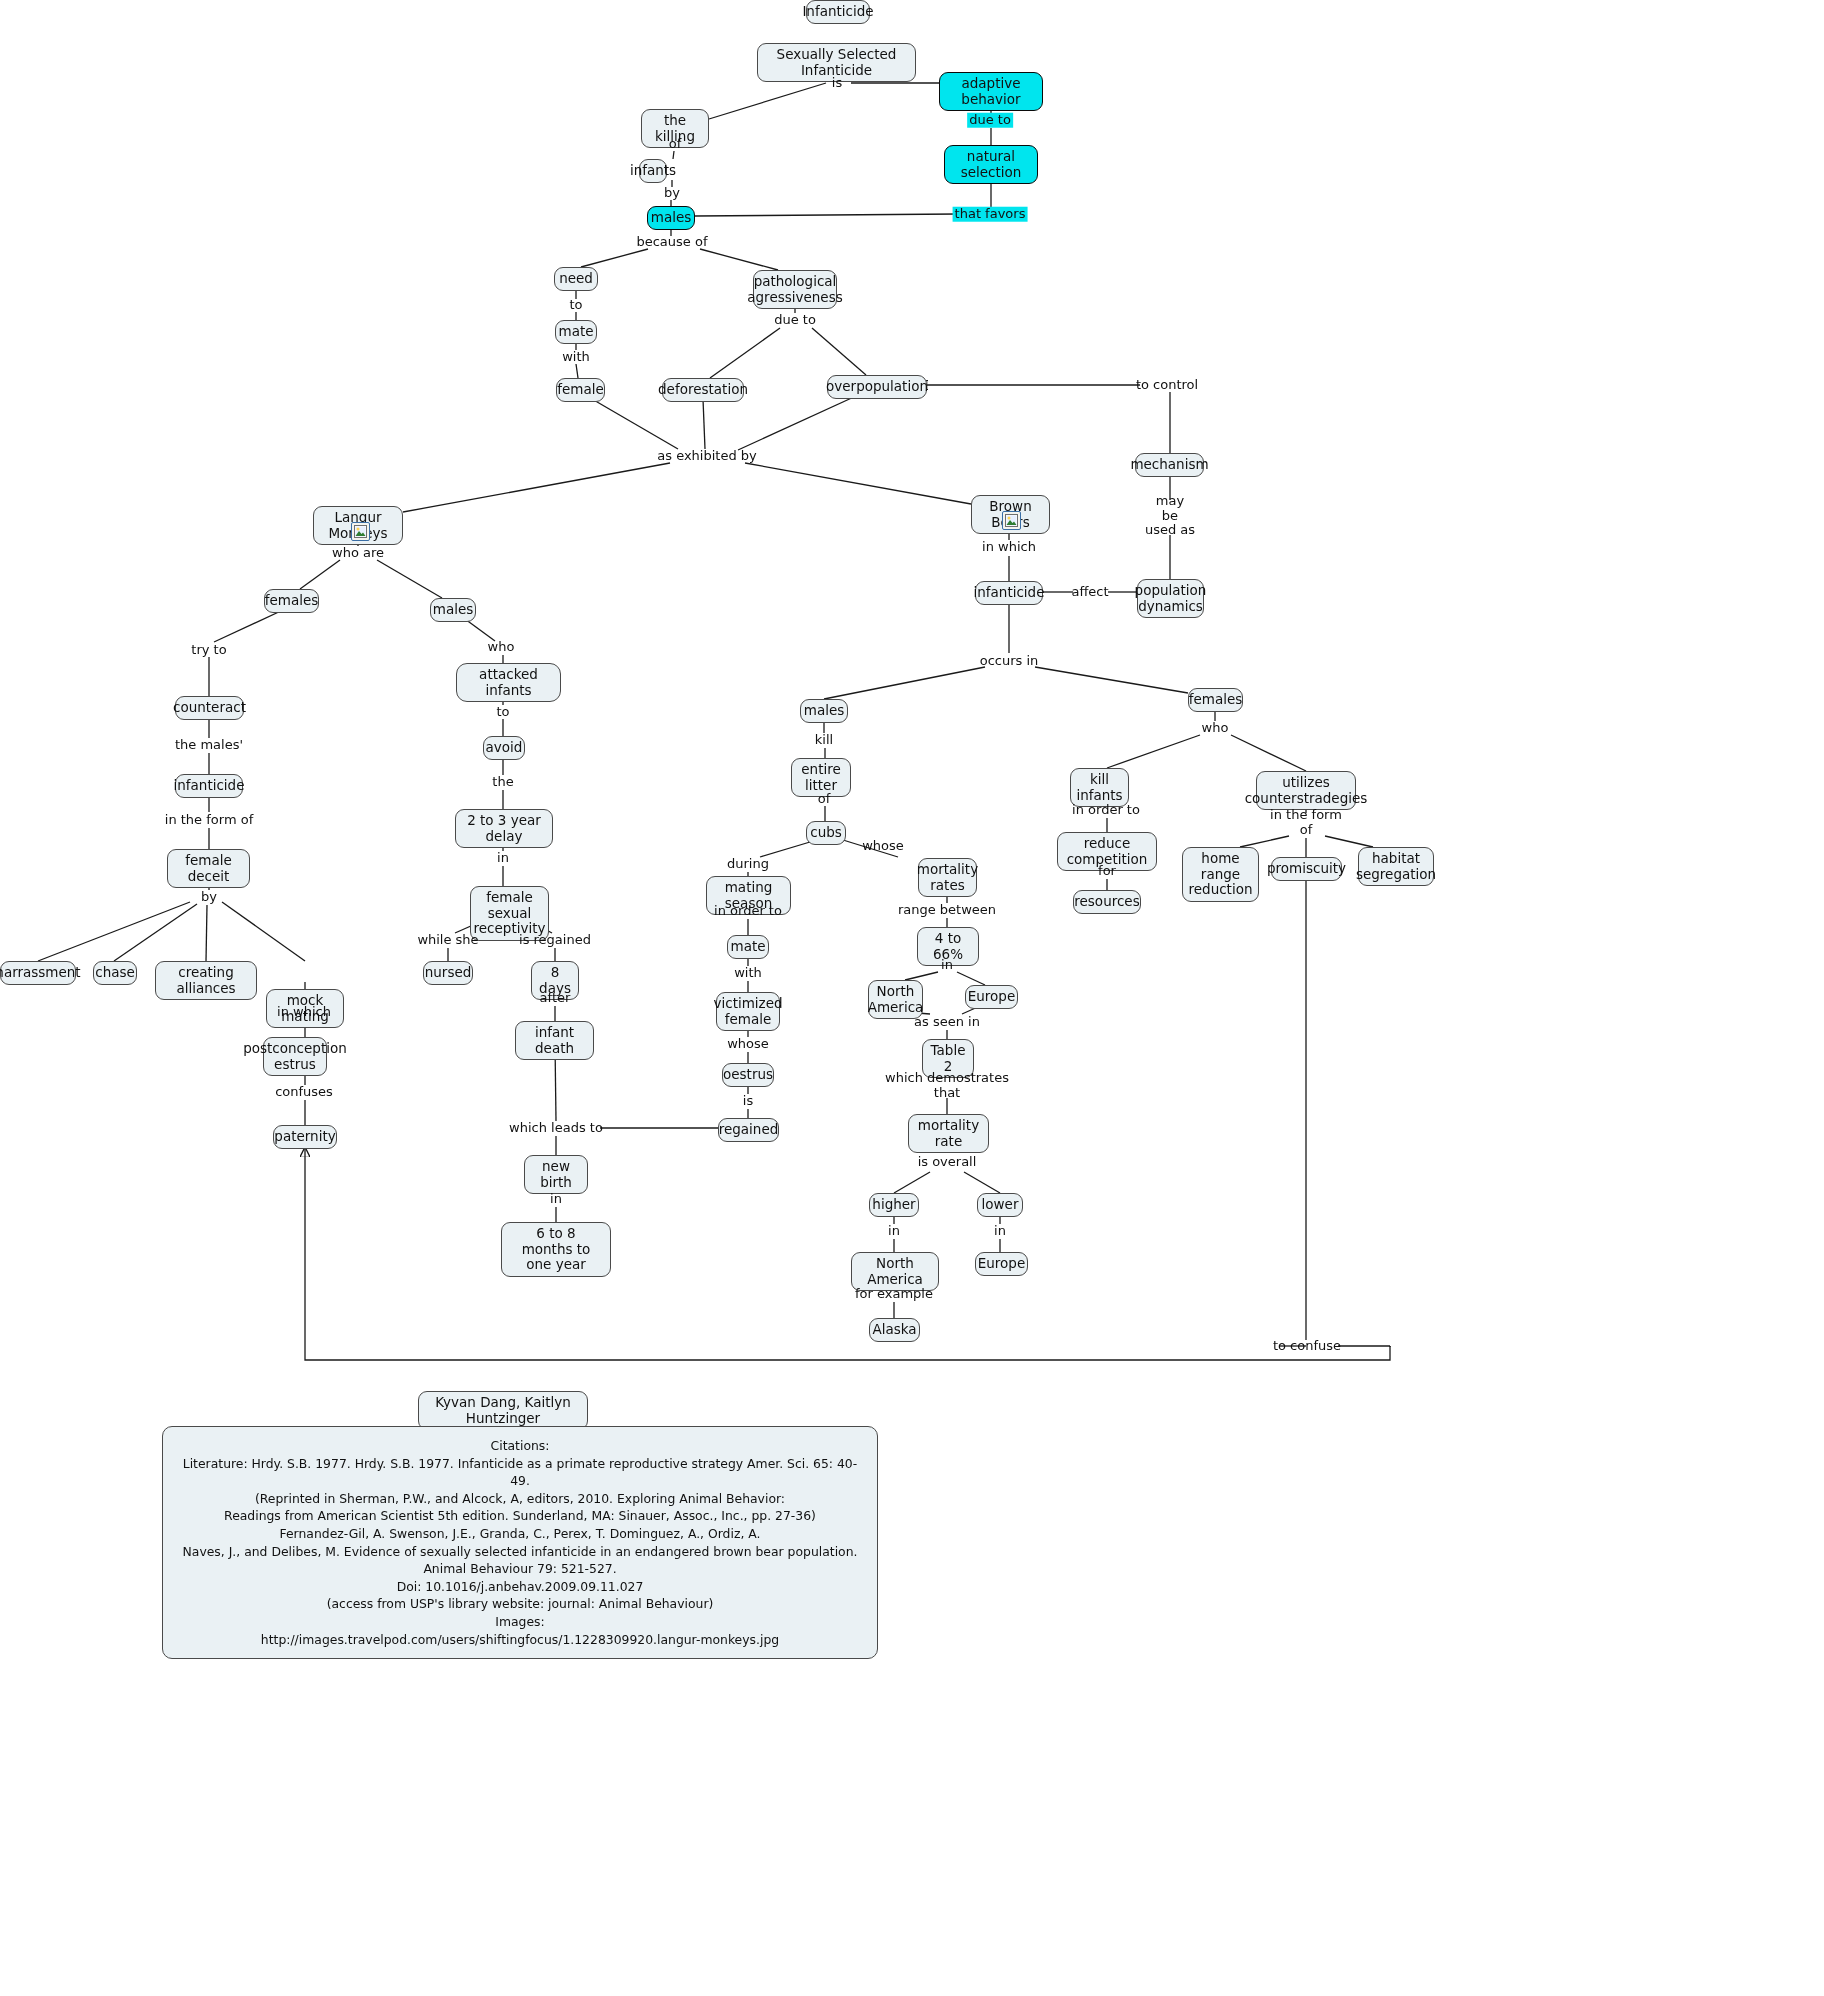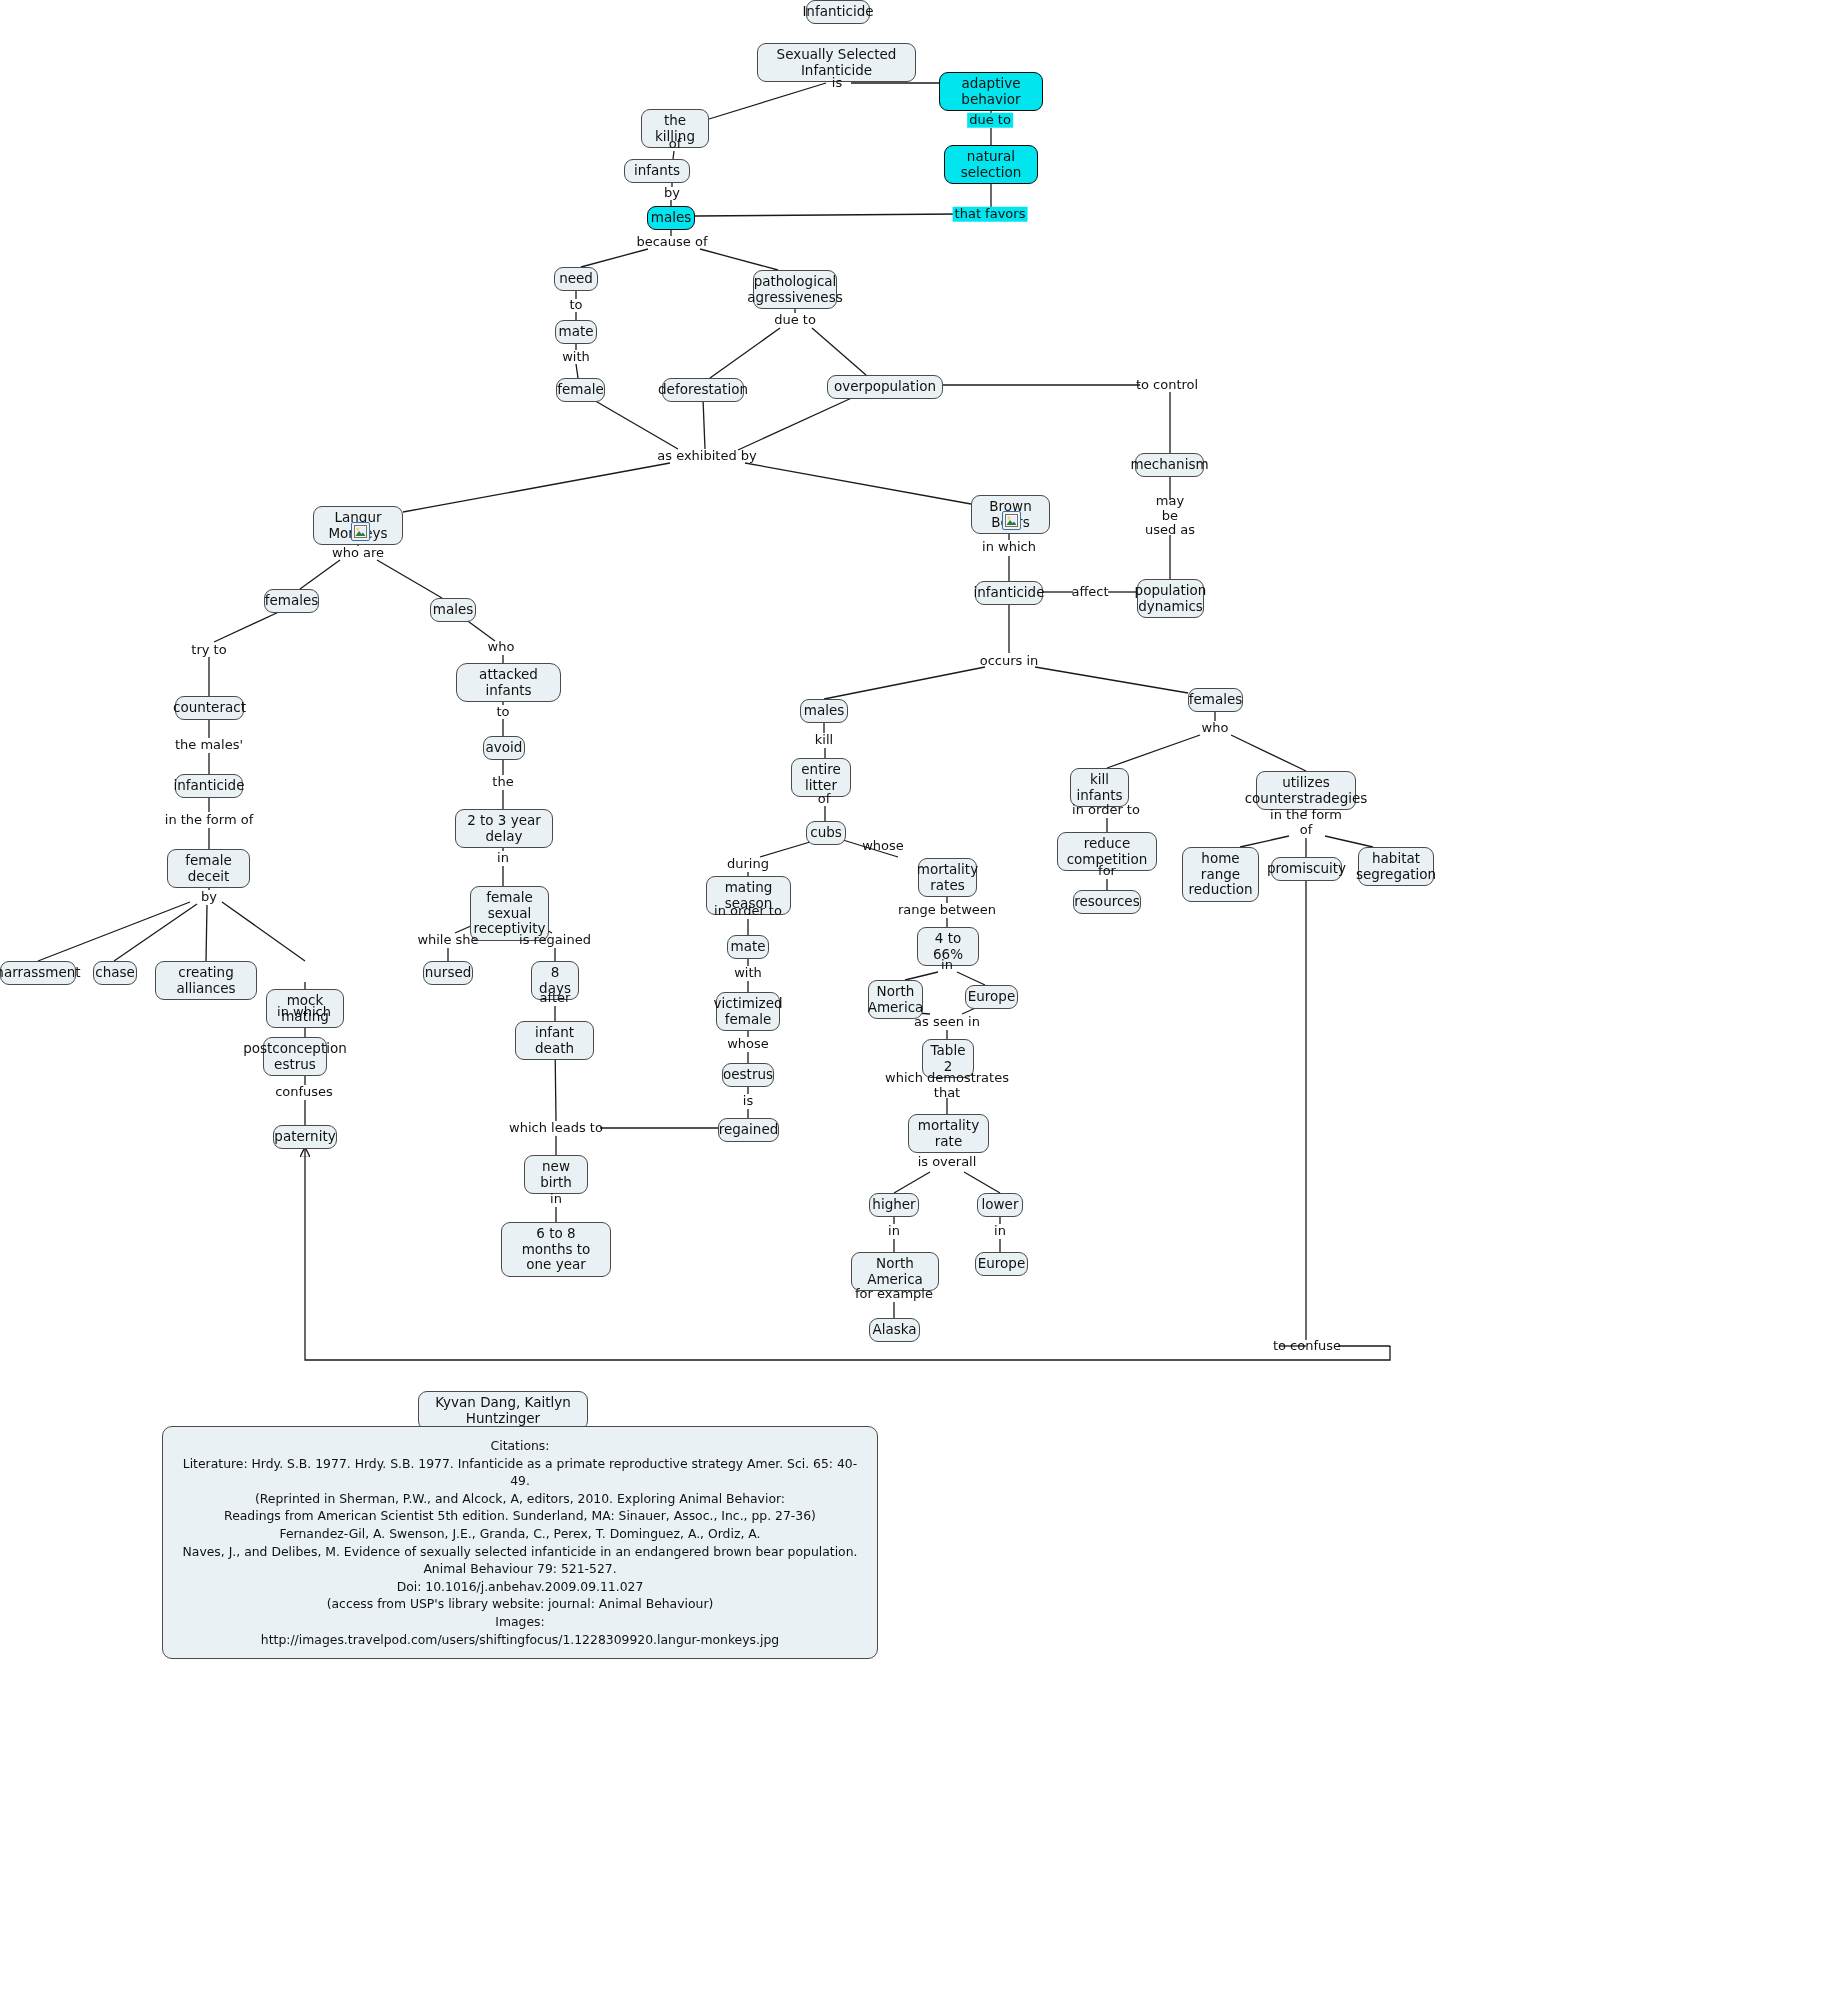--- a/index.html
+++ b/index.html
@@ -206,29 +206,29 @@
     <line x1="1390" y1="1346" x2="1390" y2="1347"></line>
     <path d="M 1390 1346 L 1390 1360 L 305 1360 L 305 1148" marker-end="url(#arrow)"></path>
   </svg>
 
   <div id="nodes-layer">
       <div class="node" style="left: 806px; top: 0px; width: 64px; min-height: 21px;">Infanticide</div>
       <div class="node" style="left: 757px; top: 43px; width: 159px; min-height: 22px;">Sexually Selected Infanticide</div>
       <div class="node cyan" style="left: 939px; top: 72px; width: 104px; min-height: 22px;">adaptive behavior</div>
       <div class="node cyan" style="left: 944px; top: 145px; width: 94px; min-height: 21px;">natural selection</div>
       <div class="node" style="left: 641px; top: 109px; width: 68px; min-height: 21px;">the killing</div>
-      <div class="node" style="left: 624px; top: 159px; width: 66px; min-height: 21px; text-align: right;">infants</div>
+      <div class="node" style="left: 639px; top: 159px; width: 28px; min-height: 21px; text-align: right;">infants</div>
       <div class="node cyan" style="left: 647px; top: 206px; width: 48px; min-height: 21px;">males</div>
       <div class="node" style="left: 554px; top: 267px; width: 44px; min-height: 21px;">need</div>
       <div class="node" style="left: 753px; top: 270px; width: 84px; min-height: 32px;">pathological
 agressiveness</div>
       <div class="node" style="left: 555px; top: 320px; width: 42px; min-height: 21px;">mate</div>
       <div class="node" style="left: 556px; top: 378px; width: 49px; min-height: 21px;">female</div>
       <div class="node" style="left: 662px; top: 378px; width: 82px; min-height: 21px;">deforestation</div>
-      <div class="node" style="left: 827px; top: 375px; width: 116px; min-height: 21px;">overpopulation</div>
+      <div class="node" style="left: 827px; top: 375px; width: 100px; min-height: 21px;">overpopulation</div>
       <div class="node" style="left: 1135px; top: 453px; width: 69px; min-height: 21px;">mechanism</div>
       <div class="node" style="left: 313px; top: 506px; width: 90px; min-height: 23px;">Langur Monkeys</div>
       <div class="node" style="left: 971px; top: 495px; width: 79px; min-height: 23px;">Brown Bears</div>
       <div class="node" style="left: 975px; top: 581px; width: 68px; min-height: 21px;">infanticide</div>
       <div class="node" style="left: 1137px; top: 579px; width: 67px; min-height: 32px;">population
 dynamics</div>
       <div class="node" style="left: 264px; top: 589px; width: 55px; min-height: 21px;">females</div>
       <div class="node" style="left: 430px; top: 598px; width: 46px; min-height: 21px;">males</div>
       <div class="node" style="left: 175px; top: 696px; width: 69px; min-height: 21px;">counteract</div>
       <div class="node" style="left: 175px; top: 774px; width: 68px; min-height: 21px;">infanticide</div>

